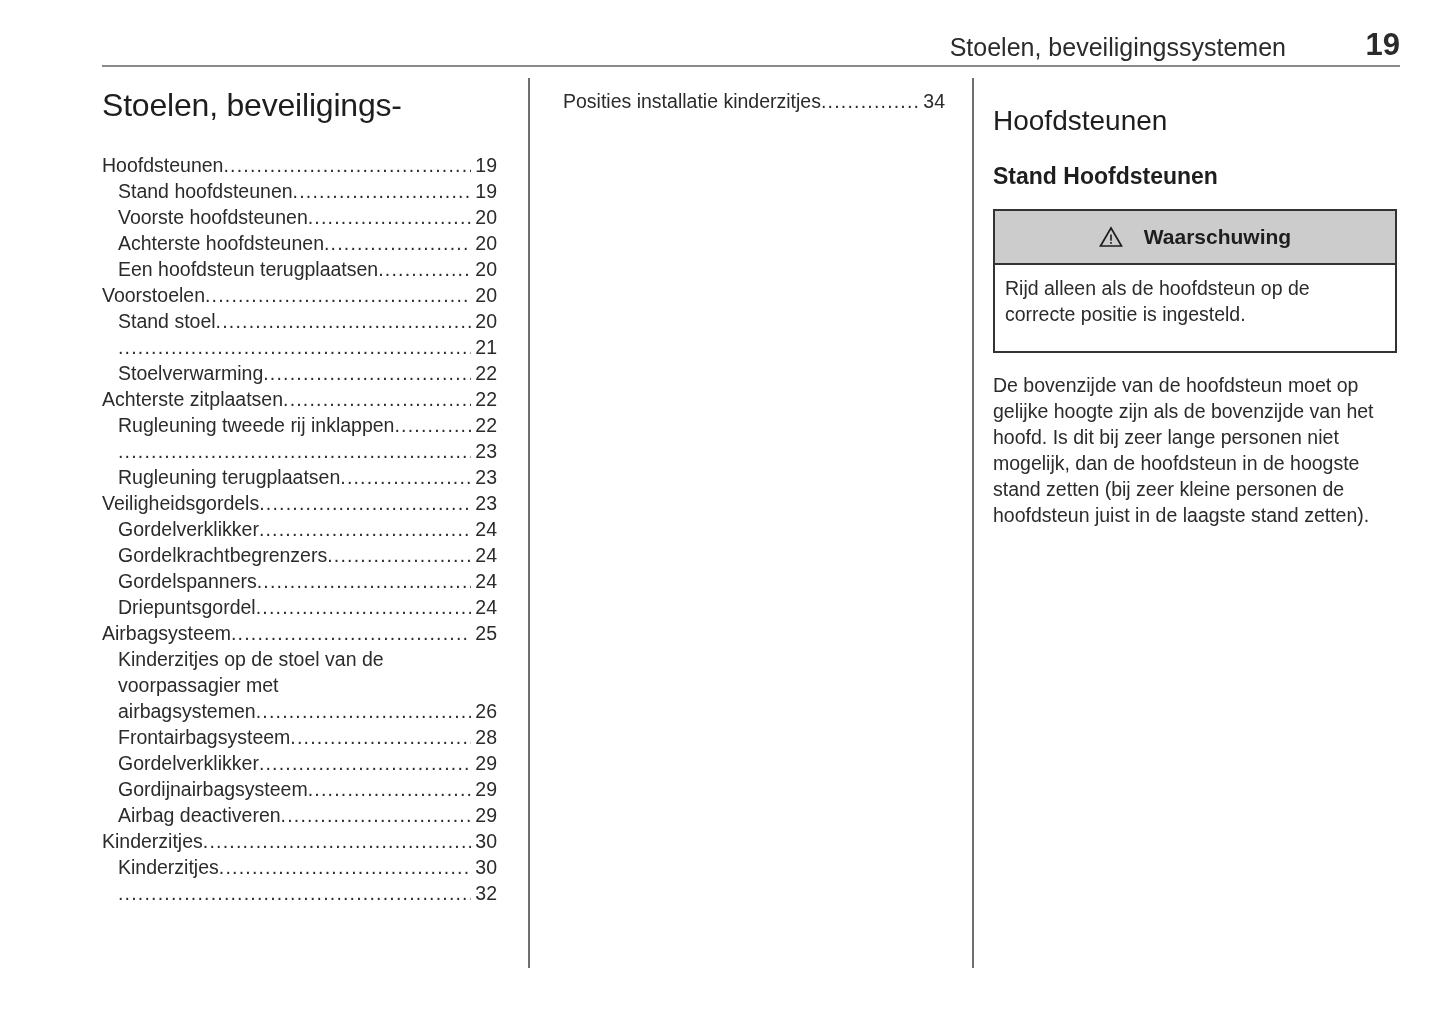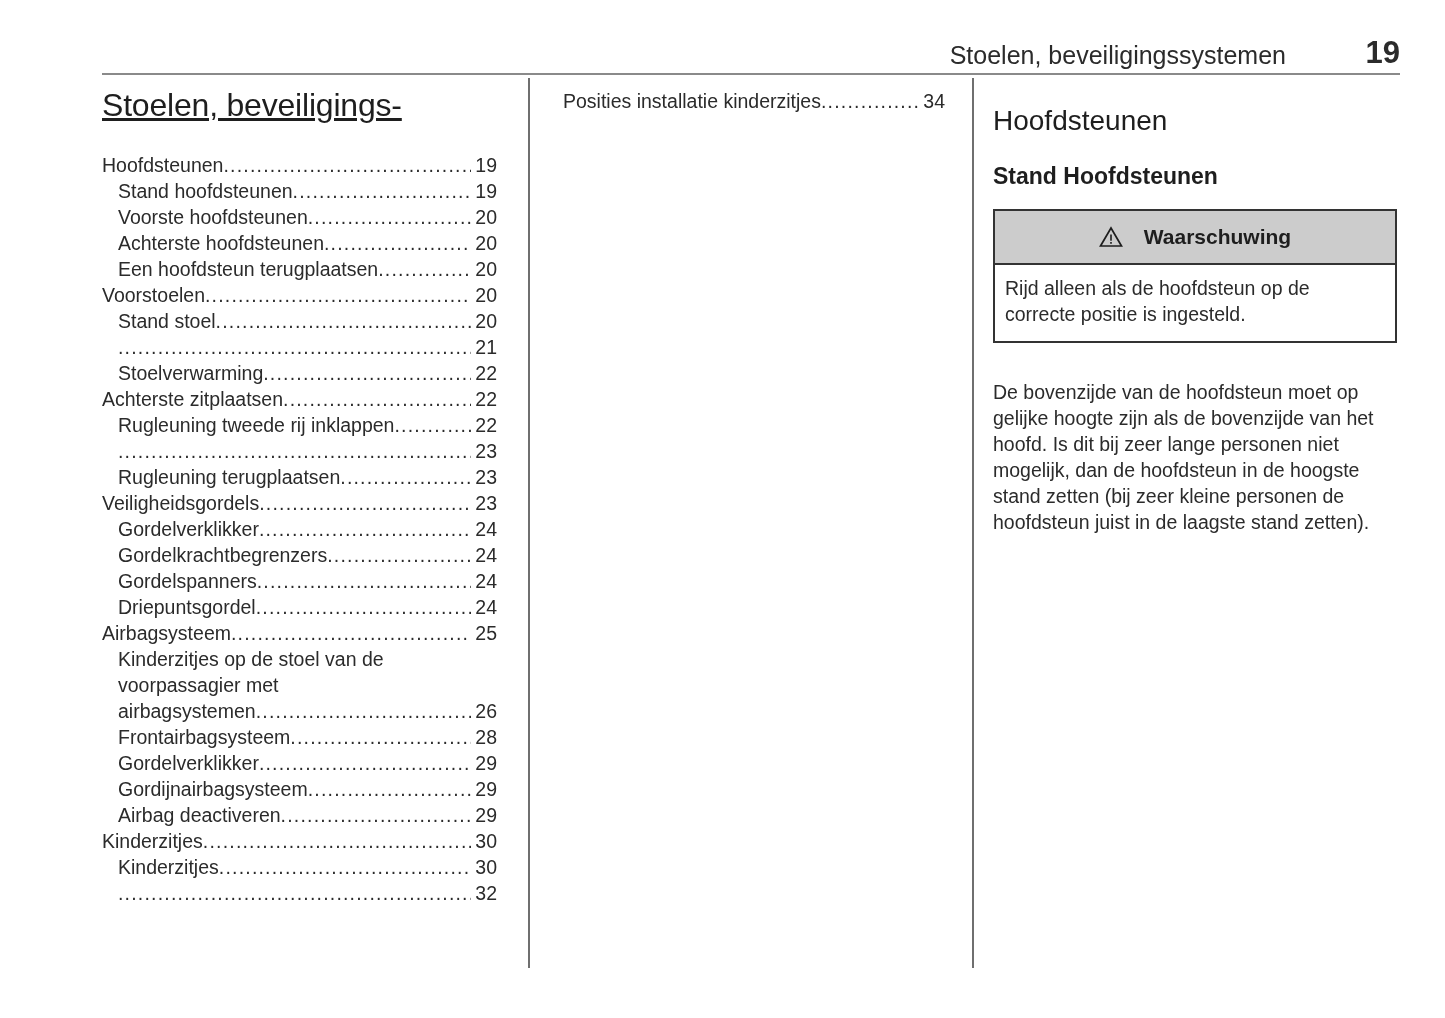--- a/index.html
+++ b/index.html
@@ -13,21 +13,21 @@
     position: relative;
     font-family: "Liberation Sans", sans-serif;
     color: #2b2b2b;
     overflow: hidden;
   }
 
   
   #page-header {
     position: absolute;
     left: 102px;
-    top: 40px;
+    top: 32px;
     width: 1298px;
     height: 34px;
   }
   #page-header .header-title {
     position: absolute;
     right: 114px;
     top: 0;
     font-size: 25px;
     line-height: 30px;
     color: #2b2b2b;
@@ -73,21 +73,21 @@
 
   
   .chapter-title {
     font-size: 32px;
     line-height: 38px;
     font-weight: normal;
     color: #1e1e1e;
     margin: 8px 0 0 0;
     letter-spacing: -0.2px;
   }
-  .chapter-title .line { display: block; text-decoration: underline; }
+  .chapter-title .line { display: block; }
 
   
   .toc {
     margin-top: 28px;
   }
   .toc-entry {
     display: flex;
     align-items: baseline;
     font-size: 19.5px;
     line-height: 26px;
@@ -153,28 +153,28 @@
     width: 24px;
     height: 22px;
   }
   .warning-box .warning-title {
     font-size: 21px;
     font-weight: bold;
     color: #1e1e1e;
     line-height: 24px;
   }
   .warning-box .warning-body {
-    padding: 10px 10px 14px 10px;
+    padding: 10px 10px 24px 10px;
     font-size: 19.5px;
     line-height: 26px;
     color: #2b2b2b;
   }
 
   .body-paragraph {
-    margin-top: 36px;
+    margin-top: 19px;
     font-size: 19.5px;
     line-height: 26px;
     color: #2b2b2b;
     width: 400px;
   }
 </style>
 </head>
 <body>
 
 <div id="page-header">

